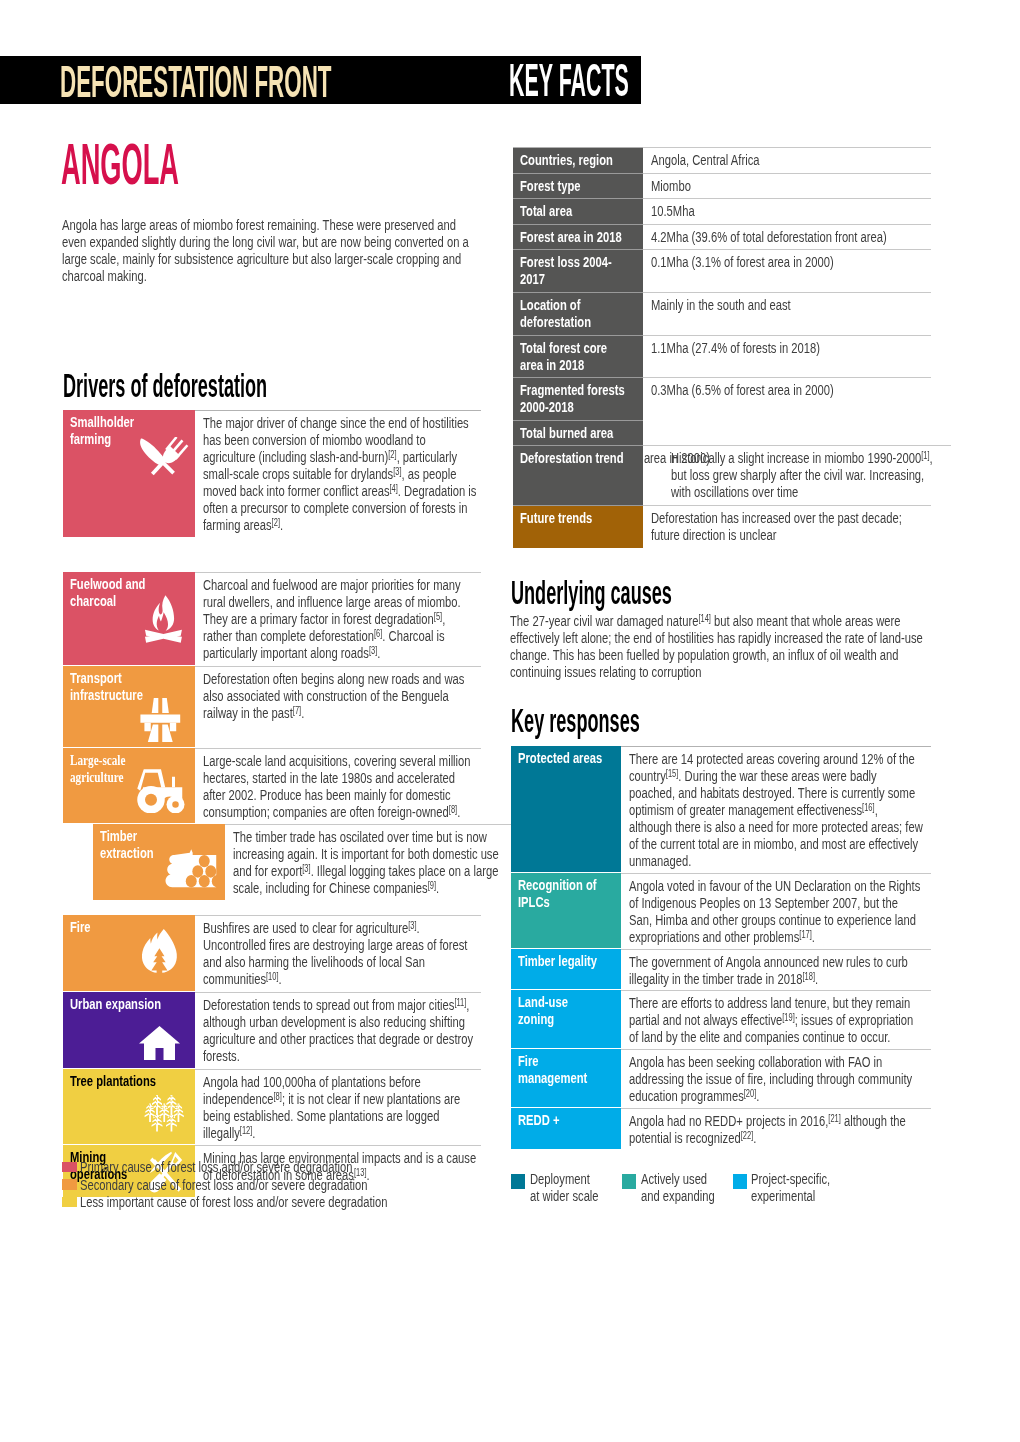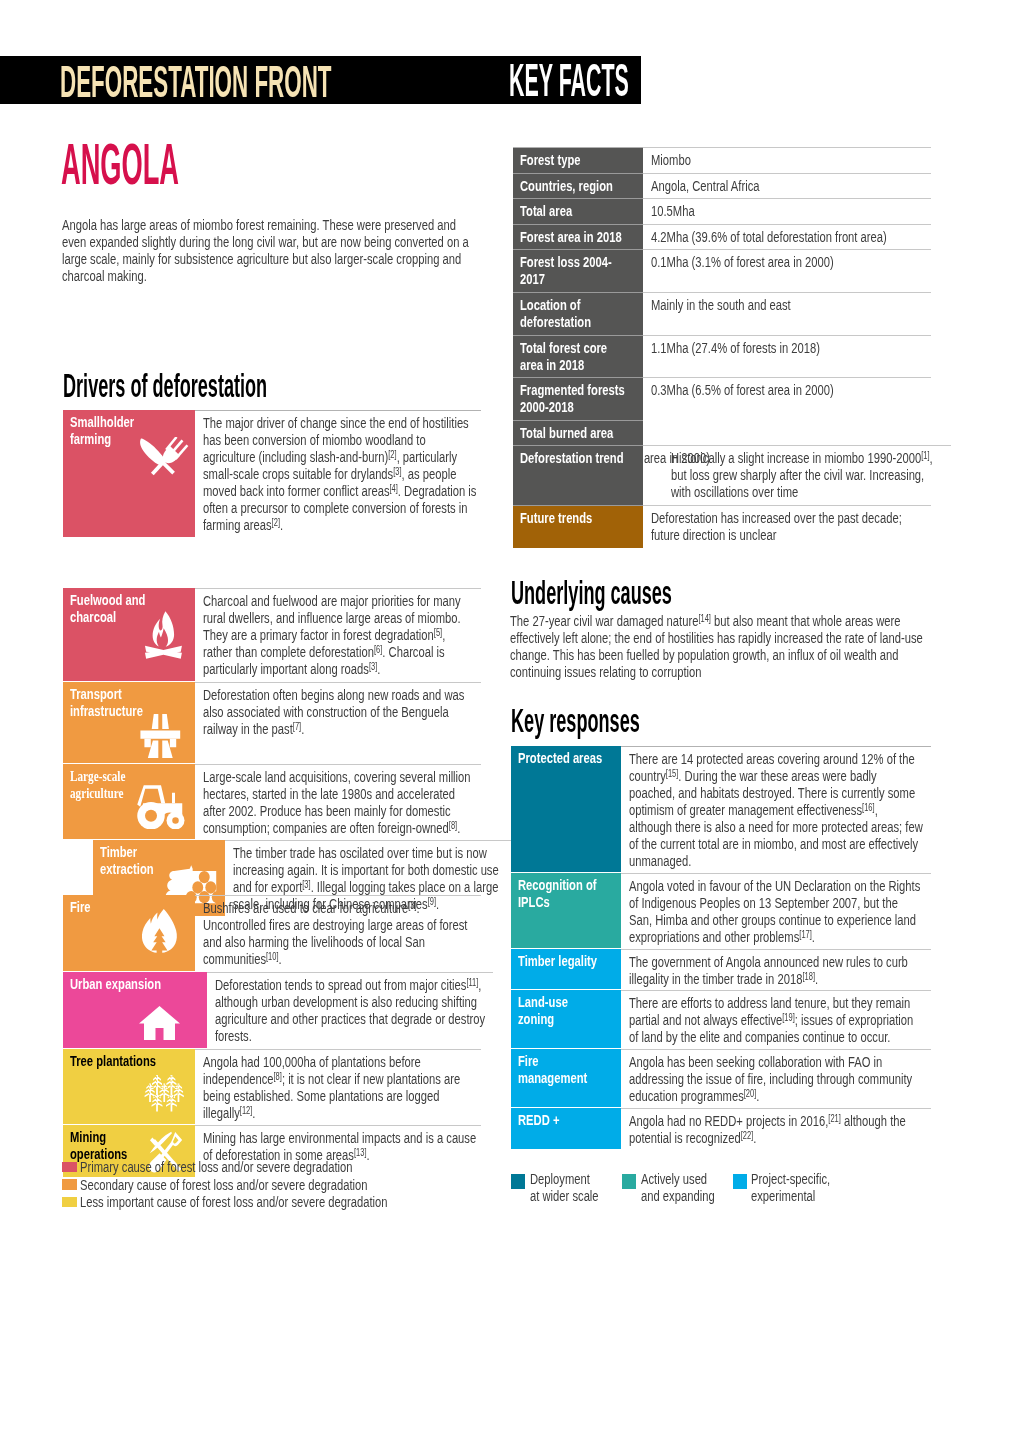--- a/index.html
+++ b/index.html
@@ -81,32 +81,32 @@
     <div class="bt l">DEFORESTATION FRONT</div>
     <div class="bt r">KEY FACTS</div>
   </div>
 
   <div class="country">ANGOLA</div>
   <div class="intro sqz">Angola has large areas of miombo forest remaining. These were preserved and even expanded slightly during the long civil war, but are now being converted on a large scale, mainly for subsistence agriculture but also larger-scale cropping and charcoal making.</div>
 
   <div class="rtbl" id="kf-table">
       <div class="r" style="height: 25.6px;">
         <div class="c1" style="width: 129.5px; background: rgb(85, 85, 84); height: 25.6px;">
+          <div class="lbl sqz" style="width: 159.53px; left: 7px; top: 3px;">Countries, region</div>
+        </div>
+        <div class="c2 first" style="width: 288.5px; height: 25.6px;">
+          <div class="val sqz" style="width: 381.22px; left: 8px; top: 3px;">Angola, Central Africa</div>
+        </div>
+      </div>
+      <div class="r" style="height: 25.6px;">
+        <div class="c1" style="width: 129.5px; background: rgb(85, 85, 84); height: 25.6px;">
           <div class="lbl sqz" style="width: 159.53px; left: 7px; top: 3px;">Forest type</div>
         </div>
         <div class="c2" style="width: 288.5px; height: 25.6px;">
           <div class="val sqz" style="width: 381.22px; left: 8px; top: 3px;">Miombo</div>
-        </div>
-      </div>
-      <div class="r" style="height: 25.6px;">
-        <div class="c1" style="width: 129.5px; background: rgb(85, 85, 84); height: 25.6px;">
-          <div class="lbl sqz" style="width: 159.53px; left: 7px; top: 3px;">Countries, region</div>
-        </div>
-        <div class="c2 first" style="width: 288.5px; height: 25.6px;">
-          <div class="val sqz" style="width: 381.22px; left: 8px; top: 3px;">Angola, Central Africa</div>
         </div>
       </div>
       <div class="r" style="height: 25.6px;">
         <div class="c1" style="width: 129.5px; background: rgb(85, 85, 84); height: 25.6px;">
           <div class="lbl sqz" style="width: 159.53px; left: 7px; top: 3px;">Total area</div>
         </div>
         <div class="c2" style="width: 288.5px; height: 25.6px;">
           <div class="val sqz" style="width: 381.22px; left: 8px; top: 3px;">10.5Mha</div>
         </div>
       </div>
@@ -175,21 +175,21 @@
           <div class="lbl sqz" style="width: 159.53px; left: 7px; top: 3px;">Future trends</div>
         </div>
         <div class="c2" style="width: 288.5px; height: 42.6px;">
           <div class="val sqz" style="width: 381.22px; left: 8px; top: 3px;">Deforestation has increased over the past decade; future direction is unclear</div>
         </div>
       </div>
     </div>
 
   <div class="sec-h" id="drv-h">Drivers of deforestation</div>
   <div class="rtbl" id="drv-table">
-      <div class="r" style="height: 161px; margin-bottom: 17px;">
+      <div class="r" style="height: 161px; margin-bottom: 1px;">
         <div class="c1" style="width: 132px; background: rgb(219, 82, 101); height: 126.6px;">
           <div class="lbl sqz" style="width: 162.98px; left: 7px; top: 3px;">Smallholder
 farming</div>
           <div class="icon" style="left: 76.4px; top: 27px; width: 49.4px; height: 39px;">
             <svg viewBox="0 0 100 80" width="49.4" height="39" preserveAspectRatio="none">
               <g fill="#fff">
                 <path d="M4.0 3.0C0.5 9.4 2.5 17.8 7.0 25.4 13.6 36.6 25.6 47.6 37.2 55.6 40.0 57.5 42.6 57.2 44.4 55.4L50.4 49.4C52.0 47.6 51.8 45.0 49.8 42.2 41.4 30.4 29.0 17.4 17.6 9.8 11.2 5.5 6.8 2.2 4.0 3.0Z"></path>
                 <path d="M43.3 52.7 67.3 76.7 72.7 71.3 48.7 47.3Z"></path>
                 <path d="M74.0 -1.6 53.0 24.4 57.0 27.6 78.0 1.6Z"></path>
                 <path d="M86.0 5.3 62.5 32.8 66.5 36.2 90.0 8.7Z"></path>
@@ -265,21 +265,21 @@
                 </g>
               </mask>
               <rect x="0" y="0" width="100" height="92" fill="#fff" mask="url(#mtr)"></rect>
             </svg>
           </div>
         </div>
         <div class="c2" style="width: 286px; height: 75.6px;">
           <div class="val sqz" style="width: 378.45px; left: 8px; top: 3px;">Large-scale land acquisitions, covering several million hectares, started in the late 1980s and accelerated after 2002. Produce has been mainly for domestic consumption; companies are often foreign-owned<sup>[8]</sup>.</div>
         </div>
       </div>
-      <div class="r" style="height: 54px; margin-bottom: 1px; padding-left: 30px;">
+      <div class="r" style="height: 90px; margin-bottom: 1px; padding-left: 30px;">
         <div class="c1" style="width: 132px; background: rgb(240, 154, 65); height: 75.6px;">
           <div class="lbl sqz" style="width: 162.98px; left: 7px; top: 3px;">Timber
 extraction</div>
           <div class="icon" style="left: 71.5px; top: 25px; width: 52px; height: 39px;">
             <svg viewBox="0 0 100 75" width="52" height="39" preserveAspectRatio="none">
               <mask id="lgs" maskUnits="userSpaceOnUse" x="0" y="0" width="100" height="75">
                 <rect width="100" height="75" fill="#000"></rect>
                 <path fill="#fff" d="M47.6 7.0 50.4 0.5 53.2 7.0 53.2 11.5 98.5 11.5 98.5 73.5 14.0 73.5C6.4 73.5 1.0 68.2 1.0 61.2 1.0 55.2 5.0 50.2 10.6 49.0 6.6 47.0 4.2 43.4 4.2 39.2 4.2 34.0 8.0 29.8 13.6 28.5 10.2 26.8 8.2 23.8 8.2 20.4 8.2 15.4 12.2 11.5 17.6 11.5Z"></path>
                 <g fill="#000">
                   <ellipse cx="75.5" cy="23.2" rx="10.5" ry="11.9"></ellipse>
@@ -305,21 +305,21 @@
             <svg viewBox="0 0 100 125" width="37" height="50" preserveAspectRatio="none">
               <path fill="#fff" fill-rule="evenodd" d="M61.5 0C53.0 9.0 47.0 18.0 44.2 26.4 43.4 21.0 43.4 15.2 44.6 9.0C34.6 17.4 28.4 27.0 26.8 37.0 25.4 32.6 24.8 27.8 25.2 22.8C14.6 33.2 7.0 45.0 4.0 56.8 1.4 67.2 2.2 77.4 6.6 86.2C12.8 98.6 25.6 107.4 42.2 109.6L42.2 104.0 28.0 104.0 42.5 83.0 33.0 83.0 44.0 68.0 36.2 68.0 49.8 48.0 63.4 68.0 55.6 68.0 66.6 83.0 57.1 83.0 71.6 104.0 57.4 104.0 57.4 109.6C74.0 107.4 86.8 98.6 93.0 86.2 97.4 77.4 98.2 66.0 95.0 54.0 90.4 36.6 78.0 16.4 61.5 0Z"></path>
             </svg>
           </div>
         </div>
         <div class="c2" style="width: 286px; height: 75.6px;">
           <div class="val sqz" style="width: 378.45px; left: 8px; top: 3px;">Bushfires are used to clear for agriculture<sup>[3]</sup>. Uncontrolled fires are destroying large areas of forest and also harming the livelihoods of local San communities<sup>[10]</sup>.</div>
         </div>
       </div>
       <div class="r" style="height: 75.6px; margin-bottom: 1px;">
-        <div class="c1" style="width: 144px; background: #ec4899; height: 75.6px;">
+        <div class="c1" style="width: 132px; background: #4c1d95; height: 75.6px;">
           <div class="lbl sqz" style="width: 162.98px; left: 7px; top: 3px;">Urban expansion</div>
           <div class="icon" style="left: 76px; top: 33.8px; width: 41px; height: 34.4px;">
             <svg viewBox="0 0 100 74" width="41" height="34.4" preserveAspectRatio="none">
               <path fill="#fff" d="M50 0 100 37.8 87.8 37.8 87.8 74 59.8 74 59.8 47.4 40.2 47.4 40.2 74 12.2 74 12.2 37.8 0 37.8Z"></path>
             </svg>
           </div>
         </div>
         <div class="c2" style="width: 286px; height: 75.6px;">
           <div class="val sqz" style="width: 378.45px; left: 8px; top: 3px;">Deforestation tends to spread out from major cities<sup>[11]</sup>, although urban development is also reducing shifting agriculture and other practices that degrade or destroy forests.</div>
         </div>

